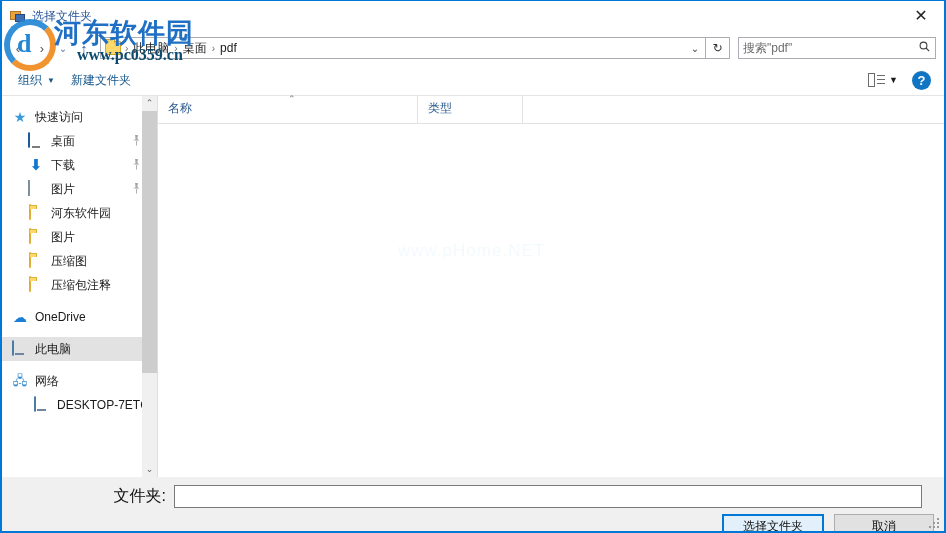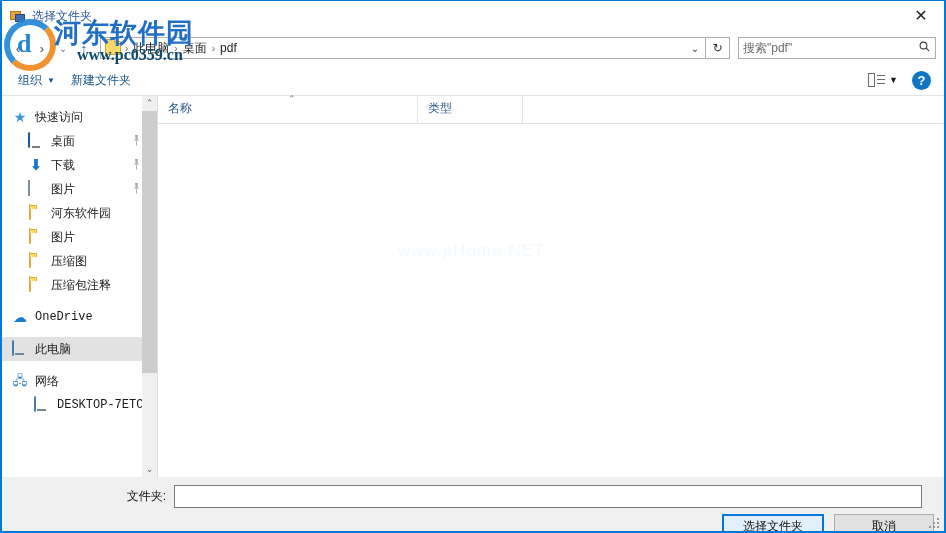--- a/index.html
+++ b/index.html
@@ -158,21 +158,21 @@
   .tree { padding-top: 9px; }
   .tree-row {
     height: 24px; display: flex; align-items: center;
     padding-left: 10px; font-size: 12px; color: #1a1a1a;
     white-space: nowrap; position: relative;
   }
   .tree-row.selected { background: #e2e2e2; }
   .tree-row.indent1 { padding-left: 26px; }
   .tree-row.indent2 { padding-left: 32px; }
   .tree-ico { width: 16px; height: 16px; margin-right: 7px; flex: none; position: relative; }
-  .tree-label { overflow: hidden; font-family: Liberation Mono, monospace; }
+  .tree-label { overflow: hidden; }
   .pin {
     position: absolute; right: 16px; top: 6px;
     width: 10px; height: 12px; color: #9b9b9b; font-size: 10px;
     line-height: 12px; text-align: center;
   }
   .gap { height: 8px; }
 
   
   .ic-star { color: #3b9ad9; font-size: 14px; line-height: 16px; text-align:center; }
   .ic-desktop {
@@ -270,21 +270,21 @@
     position: absolute; left: 0; top: 476px;
     width: 942px; height: 55px;
     background: #f0f0f0;
   }
   .folderrow {
     position: absolute; left: 0; top: 8px; width: 942px;
     display: flex; align-items: center;
   }
   .folder-label {
     width: 172px; text-align: right; padding-right: 8px;
-    font-size: 12px; color: #101010;
+    font-size: 16px; color: #101010;
   }
   .folder-input {
     width: 748px; height: 23px;
     border: 1px solid #7a7a7a; background: #fff;
     font-size: 12px; color: #101010;
     padding: 0 4px; font-family: "Liberation Sans", sans-serif;
     outline: none;
   }
   .btnrow {
     position: absolute; right: 10px; top: 37px;

